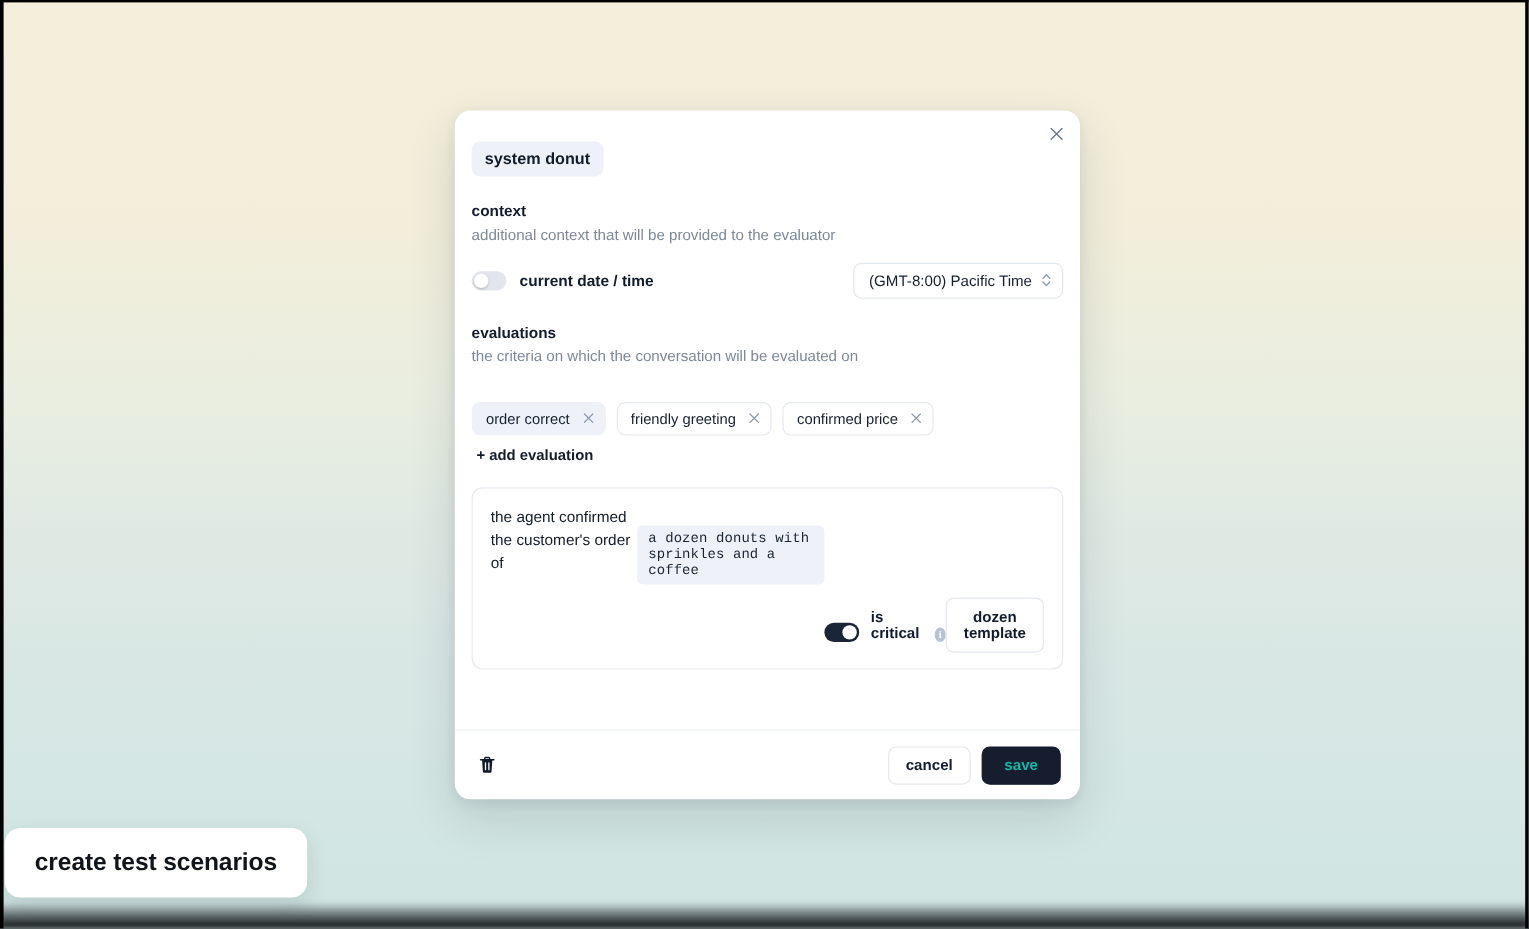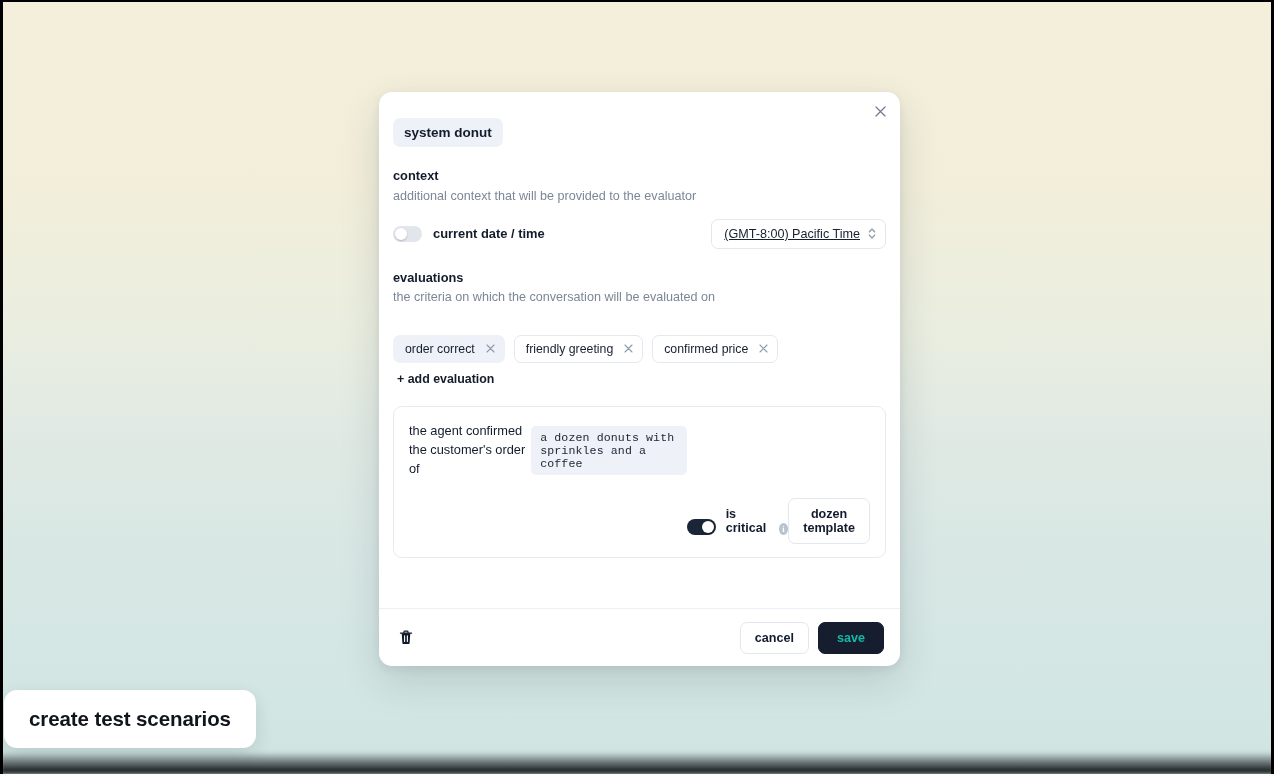--- a/index.html
+++ b/index.html
@@ -173,21 +173,20 @@
     gap: 8px;
     border: 1px solid #e3e7ee;
     border-radius: 7px;
     background: #fff;
     padding: 7px 9px 7px 12px;
     font-size: 12.6px;
     color: #17202f;
     cursor: pointer;
     min-width: 155px;
     justify-content: space-between;
-    text-decoration: underline;
   }
   .tz-select .chev { display: flex; flex-direction: column; line-height: 5px; color: #8b97a8; font-size: 8px; }
 
   
   .chips {
     margin-top: 28px;
     display: flex;
     align-items: center;
     gap: 9px;
     flex-wrap: wrap;
@@ -228,21 +227,21 @@
     display: flex;
     flex-direction: row;
   }
   .eval-text {
     font-size: 12.8px;
     color: #131c2c;
     line-height: 1.5;
   }
   .code-pill {
     display: inline-block;
-    margin-top: 5px;
+    margin-top: 17px;
     background: #eef1f7;
     border-radius: 5px;
     padding: 5px 9px;
     font-family: "Liberation Mono", monospace;
     font-size: 11.6px;
     color: #1b2433;
     letter-spacing: .1px;
   }
   .eval-footer {
     margin-top: auto;

